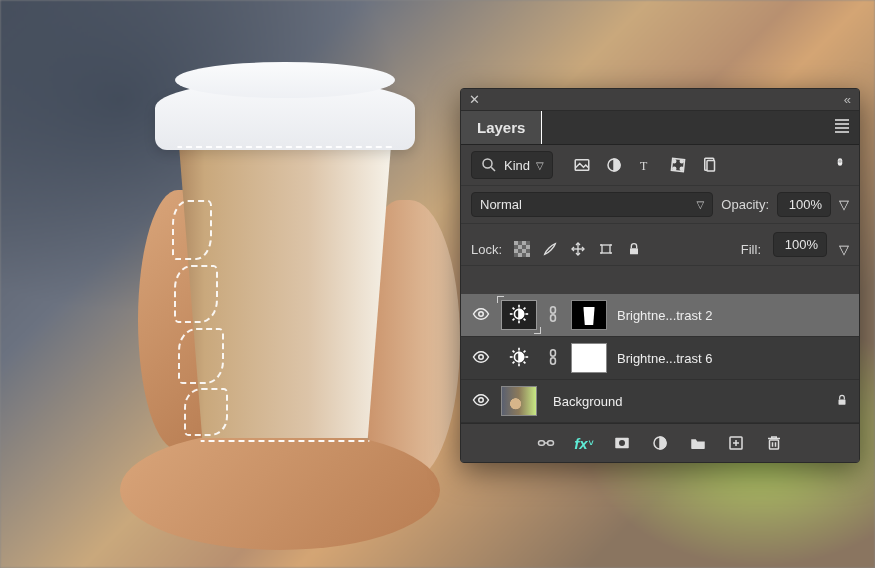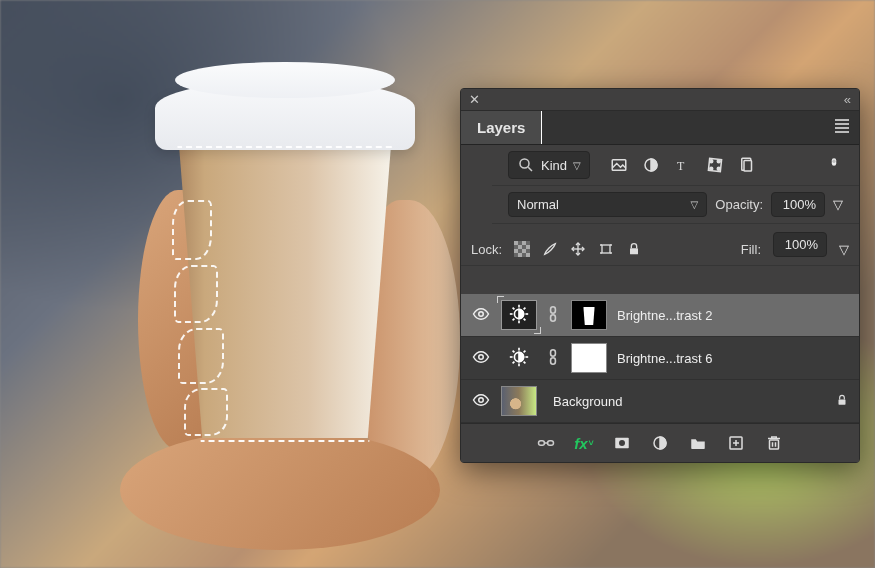--- a/index.html
+++ b/index.html
@@ -111,23 +111,22 @@
     border-right:1px solid #ffffff;
   }
   .panel-menu { margin-left:auto; padding:0 10px; color:#bbb; cursor:pointer; }
   .menu-lines { display:inline-block; width:14px; }
   .menu-lines span { display:block; height:2px; background:#bbb; margin:2px 0; }
 
   .row {
     display:flex;
     align-items:center;
     gap:8px;
-    padding: 6px 16px;
+    padding: 6px 10px;
     border-bottom:1px solid #353535;
-    margin-left:31px;
   }
   .dropdown {
     display:flex; align-items:center;
     background:#303030;
     border:1px solid #262626;
     border-radius:4px;
     padding:4px 8px;
     gap:6px;
   }
   .dropdown .chev { font-size:10px; color:#ccc; }
@@ -418,21 +417,21 @@
   </div>
 
   <div class="bottom-toolbar">
     <span class="ico">
         <svg viewBox="0 0 24 24" fill="none" stroke="#ccc" stroke-width="2">
           <path d="M9 12h6"></path>
           <rect x="2" y="9" width="8" height="6" rx="3"></rect>
           <rect x="14" y="9" width="8" height="6" rx="3"></rect>
         </svg>
       </span>
-    <span class="ico" style="font-style:italic;font-weight:600;font-size:15px;color:#22c55e">fx<span style="font-size:9px;font-style:normal;margin-left:1px">˅</span></span>
+    <span class="ico" style="font-style:italic;font-weight:600;font-size:15px;color:#5eead4">fx<span style="font-size:9px;font-style:normal;margin-left:1px">˅</span></span>
     <span class="ico">
         <svg viewBox="0 0 24 24" fill="#ddd">
           <rect x="3" y="5" width="18" height="14" rx="1"></rect>
           <circle cx="12" cy="12" r="4" fill="#403f3f"></circle>
         </svg>
       </span>
     <span class="ico">
         <svg viewBox="0 0 24 24" fill="none" stroke="#ddd" stroke-width="2">
           <circle cx="12" cy="12" r="8"></circle>
           <path d="M12 4 A8 8 0 0 1 12 20 Z" fill="#ddd"></path>

